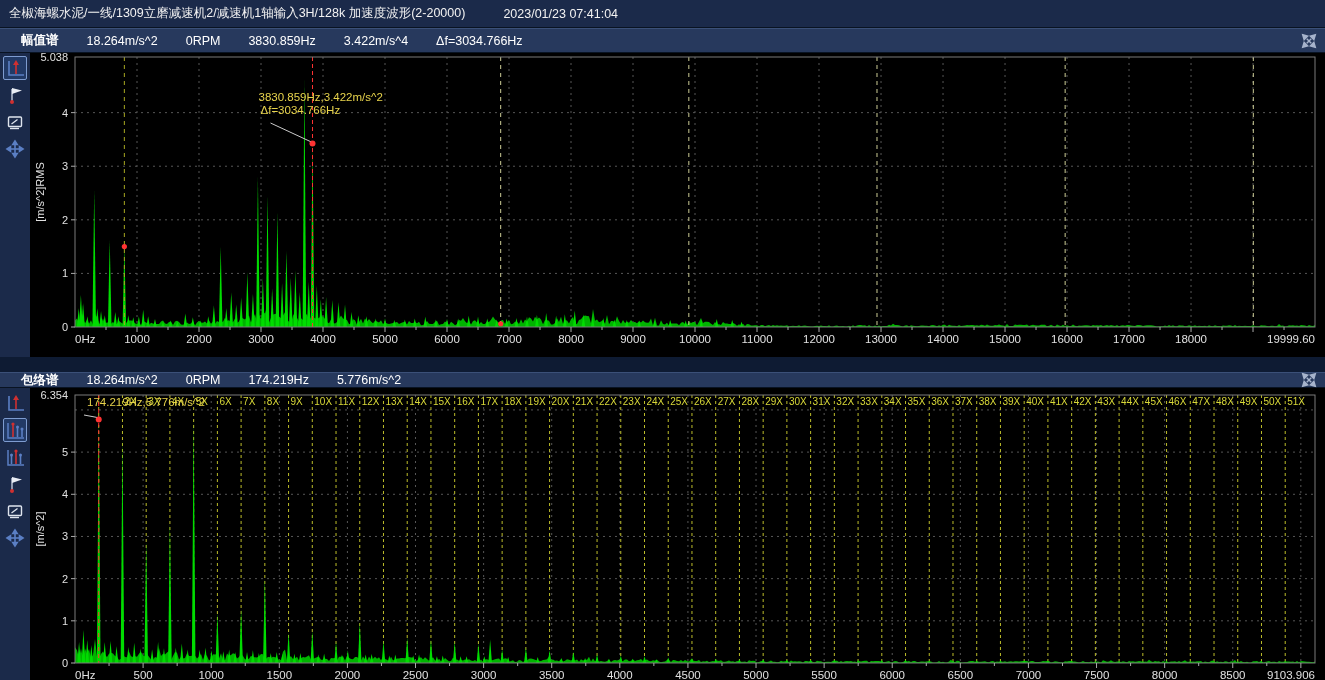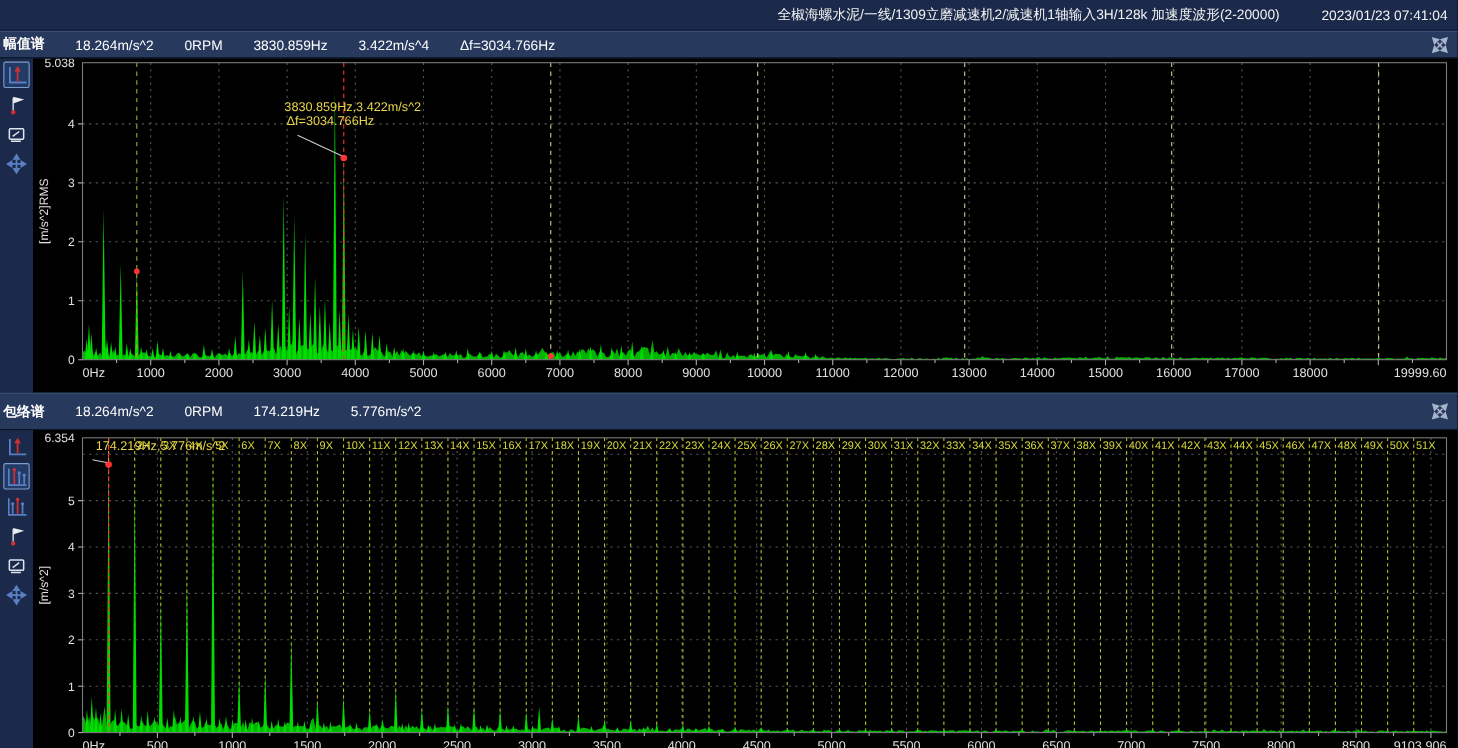--- a/index.html
+++ b/index.html
@@ -4,30 +4,30 @@
 <style>
   html,body{margin:0;padding:0;}
   body{
     width:1325px;height:680px;overflow:hidden;
     background:#0e1b33;
     font-family:"Liberation Sans","DejaVu Sans",sans-serif;
     -webkit-font-smoothing:antialiased;
   }
   .titlebar{
     height:28px;background:#1b2a4a;border-bottom:1px solid #091322;
-    display:flex;align-items:center;gap:38px;padding:0 9px;box-sizing:border-box;justify-content:flex-end;
+    display:flex;align-items:center;gap:38px;padding:0 9px;box-sizing:border-box;
   }
   .titlebar .t{color:#f2f2f2;font-size:12.5px;white-space:nowrap;}
   .hdr{
     background:#27395d;border-top:1px solid #3b5078;border-bottom:1px solid #091322;
-    display:flex;align-items:center;gap:28px;padding:0 3px;color:#ffffff;
+    display:flex;align-items:center;gap:28px;padding:0 21px;color:#ffffff;
     font-size:12.5px;position:relative;box-sizing:border-box;white-space:nowrap;
   }
   .hdr-1{height:25px;}
-  .hdr-2{height:34px;}
+  .hdr-2{height:16px;margin-top:15px;}
   .hdr .lbl{font-weight:bold;}
   .expand-btn{position:absolute;right:7px;top:50%;transform:translateY(-50%);width:18px;height:18px;cursor:pointer;}
   .row{display:flex;background:#000;}
   .toolbar{
     width:30px;background:#1b2a4a;box-sizing:border-box;
     display:flex;flex-direction:column;align-items:center;padding-top:3px;gap:3px;flex:none;
   }
   .tool{
     width:24px;height:24px;display:flex;align-items:center;justify-content:center;
     border:1px solid transparent;border-radius:2px;box-sizing:border-box;cursor:pointer;

